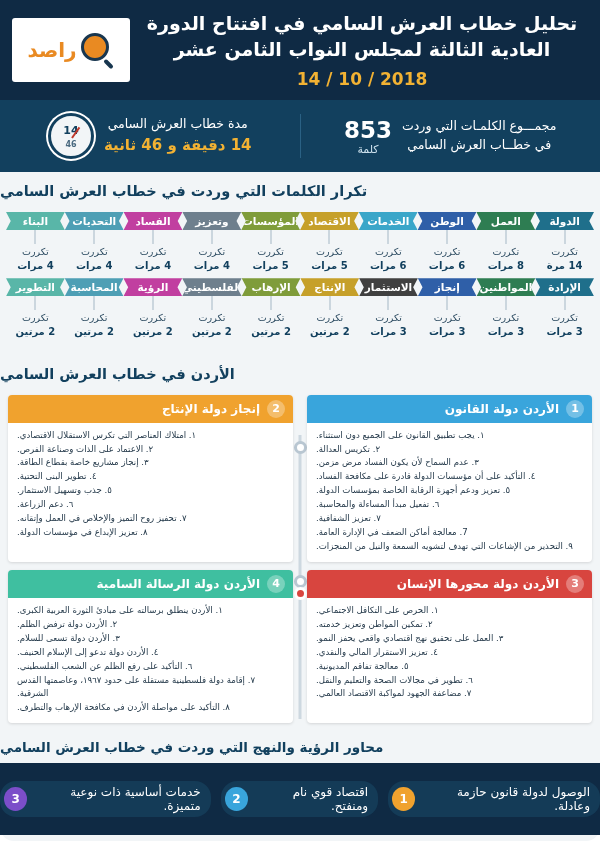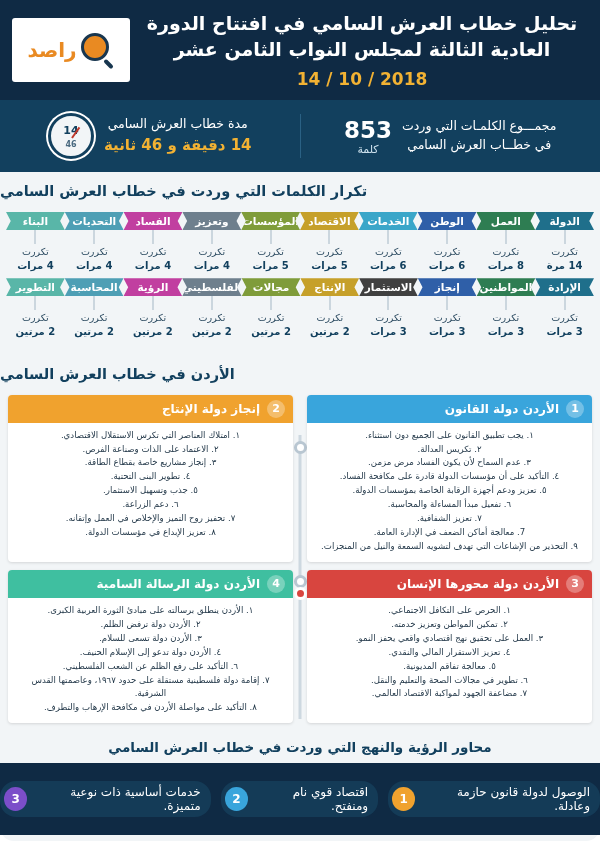--- a/index.html
+++ b/index.html
@@ -150,26 +150,26 @@
   .card-num {
     width: 18px; height: 18px; border-radius: 50%;
     background: rgba(255,255,255,.3);
     display: flex; align-items: center; justify-content: center;
     font-size: 11px;
   }
   .card-body { padding: 6px 9px 8px; direction: rtl; }
   .card-body li {
     list-style: none;
     font-size: 8.6px; color: #24394a; line-height: 1.62;
-    text-align: center;
+    text-align: left;
   }
 
   
   .footer-title {
-    text-align: center; color: #12405e; font-size: 13.5px; font-weight: bold;
+    text-align: left; color: #12405e; font-size: 13.5px; font-weight: bold;
     padding: 10px 0 8px; direction: rtl;
   }
   .footer-bar { height: 72px; background: #0f2a44; display: flex; align-items: center; justify-content: center; gap: 10px; direction: rtl; }
   .pill {
     background: #143b57; border-radius: 16px;
     display: flex; align-items: center; direction: rtl;
     padding: 4px 10px 4px 4px; gap: 8px;
   }
   .pill-text { color: #ffffff; font-size: 12px; }
   .pill-num {
@@ -326,21 +326,21 @@
         </div>
         <div class="kw">
           <div class="kw-banner" style="background:#c6a02a">
             <span>الإنتاج</span>
           </div>
           <div class="kw-stem"></div>
           <div class="kw-count">تكررت<b>2 مرتين</b></div>
         </div>
         <div class="kw">
           <div class="kw-banner" style="background:#7f9c3a">
-            <span>مجالات</span>
+            <span>الإرهاب</span>
           </div>
           <div class="kw-stem"></div>
           <div class="kw-count">تكررت<b>2 مرتين</b></div>
         </div>
         <div class="kw">
           <div class="kw-banner" style="background:#6e7f8d">
             <span>الفلسطيني</span>
           </div>
           <div class="kw-stem"></div>
           <div class="kw-count">تكررت<b>2 مرتين</b></div>

